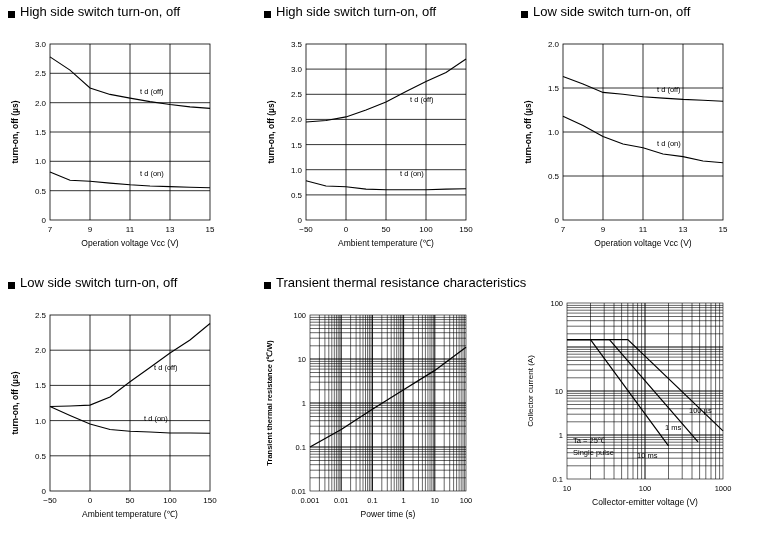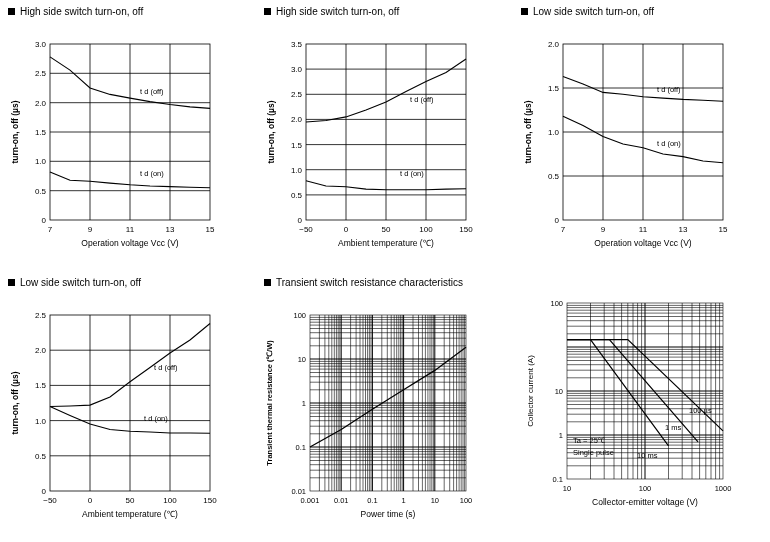--- a/index.html
+++ b/index.html
@@ -1,19 +1,19 @@
 <!DOCTYPE html>
 <html><head>
 <meta charset="utf-8">
 <style>
   html,body{margin:0;padding:0;background:#ffffff;}
   body{width:770px;height:542px;font-family:"Liberation Sans",sans-serif;color:#000;}
   .grid-wrap{display:grid;grid-template-columns:256px 257px 257px;grid-template-rows:271px 271px;width:770px;height:542px;}
   .panel{position:relative;box-sizing:border-box;padding:6px 4px 0 4px;}
-  .panel-title{font-size:10px;line-height:12px;display:flex;align-items:flex-start;gap:5px;margin-left:4px;white-space:nowrap;}
+  .panel-title{font-size:13px;line-height:12px;display:flex;align-items:flex-end;gap:5px;margin-left:4px;white-space:nowrap;}
   .sq{display:inline-block;width:7px;height:7px;background:#000;margin-top:2px;flex:none;}
   .plot-area{position:relative;margin-top:6px;height:230px;}
   svg{display:block;}
   text{font-family:"Liberation Sans",sans-serif;}
 </style>
 </head>
 <body>
 
 <div class="grid-wrap">
 
@@ -185,21 +185,21 @@
         <polyline points="46,111.5 66,120.5 86,129.1 106,134.5 126,136.2 146,137.0 166,138.0 186,138.0 206,138.2" fill="none" stroke="#000" stroke-width="1.1"></polyline>
         <text x="150" y="75" font-size="7.5">t d (off)</text>
         <text x="140" y="126" font-size="7.5">t d (on)</text>
       </svg>
     </div>
   </div>
 
   <div class="panel">
     <div class="panel-title">
       <span class="sq"></span>
-      <span>Transient switch resistance characteristics</span>
+      <span>Transient thermal resistance characteristics</span>
     </div>
     <div class="plot-area">
       <svg width="250" height="230" viewBox="0 0 250 230">
         <defs>
           <g id="decX5"></g>
         </defs>
         <g stroke="#000" fill="none" stroke-width="0.6">
           <rect x="50" y="20" width="156" height="176"></rect>
 
           <g>

